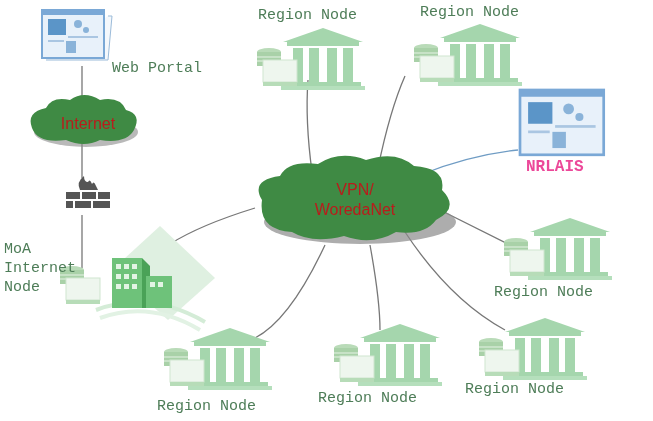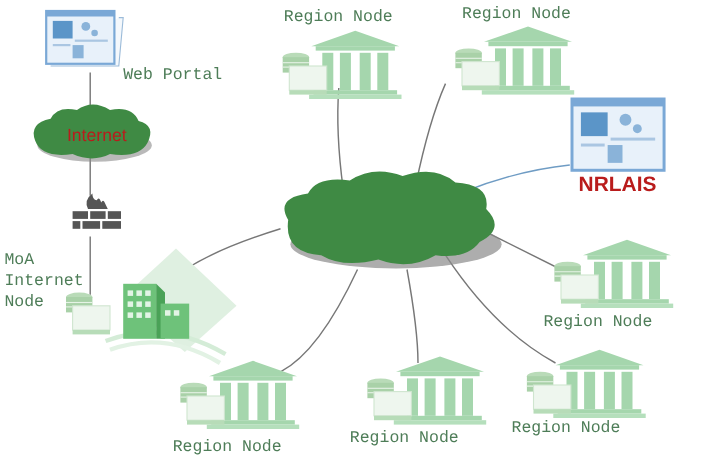--- a/index.html
+++ b/index.html
@@ -1,20 +1,20 @@
 <!DOCTYPE html>
 <html><head>
 <meta charset="utf-8">
 <style>
   html, body { margin:0; padding:0; background:#ffffff; }
   body { width:653px; height:421px; position:relative; overflow:hidden; font-family:"Liberation Sans", sans-serif; }
   #diagram { position:absolute; left:0; top:0; width:653px; height:421px; }
   .lbl { position:absolute; font-family:Liberation Mono, monospace; font-size:15px; color:#4e7d58; white-space:nowrap; }
   .cloud-text { position:absolute; color:#b91c1c; font-size:16px; text-align:center; line-height:20px; white-space:nowrap; }
-  .nrlais { position:absolute; color:#b91c1c; font-weight:bold; font-size:19px; }
+  .nrlais { position:absolute; color:#ec4899; font-weight:bold; font-size:16px;font-family:Liberation Mono, monospace; }
 </style>
 </head>
 <body>
 
 <svg id="diagram" viewBox="0 0 653 421" xmlns="http://www.w3.org/2000/svg">
   <defs>
     <g id="bldg">
       <polygon points="0,14 40,0 80,14" fill="#a5d6ad"></polygon>
       <rect x="4" y="14" width="72" height="4" fill="#a5d6ad"></rect>
       <rect x="10" y="20" width="10" height="34" fill="#a5d6ad"></rect>
@@ -132,27 +132,29 @@
     </g>
   <g transform="translate(190,328)">
       <use href="#bldg"></use>
       <use href="#server" transform="translate(-26,20)"></use>
     </g>
 </svg>
 
 <div class="lbl" style="left:112px;top:60px;">Web Portal</div>
 <div class="cloud-text" style="left:56px;top:114px;width:64px;">Internet</div>
 
-<div class="lbl" style="left:4px;top:227px;line-height:19px;">
+<div class="lbl" style="left:4px;top:240px;line-height:19px;">
   <div>MoA</div>
   <div>Internet</div>
   <div>Node</div>
 </div>
 
 <div class="cloud-text" style="left:300px;top:180px;width:110px;">
+  <div>VPN/</div>
+  <div>WoredaNet</div>
 </div>
 
 <div class="nrlais" style="left:526px;top:158px;">NRLAIS</div>
 
 <div class="lbl" style="left:258px;top:7px;">Region Node</div>
 <div class="lbl" style="left:420px;top:4px;">Region Node</div>
 <div class="lbl" style="left:494px;top:284px;">Region Node</div>
 <div class="lbl" style="left:465px;top:381px;">Region Node</div>
 <div class="lbl" style="left:318px;top:390px;">Region Node</div>
 <div class="lbl" style="left:157px;top:398px;">Region Node</div>

